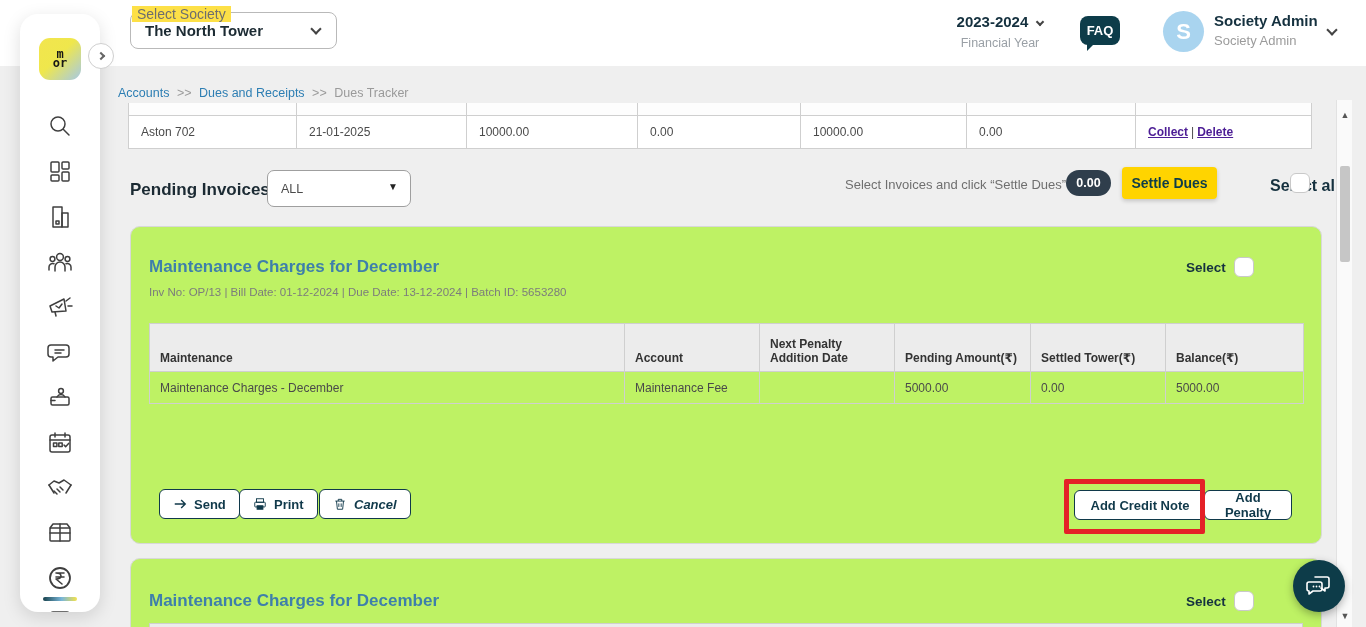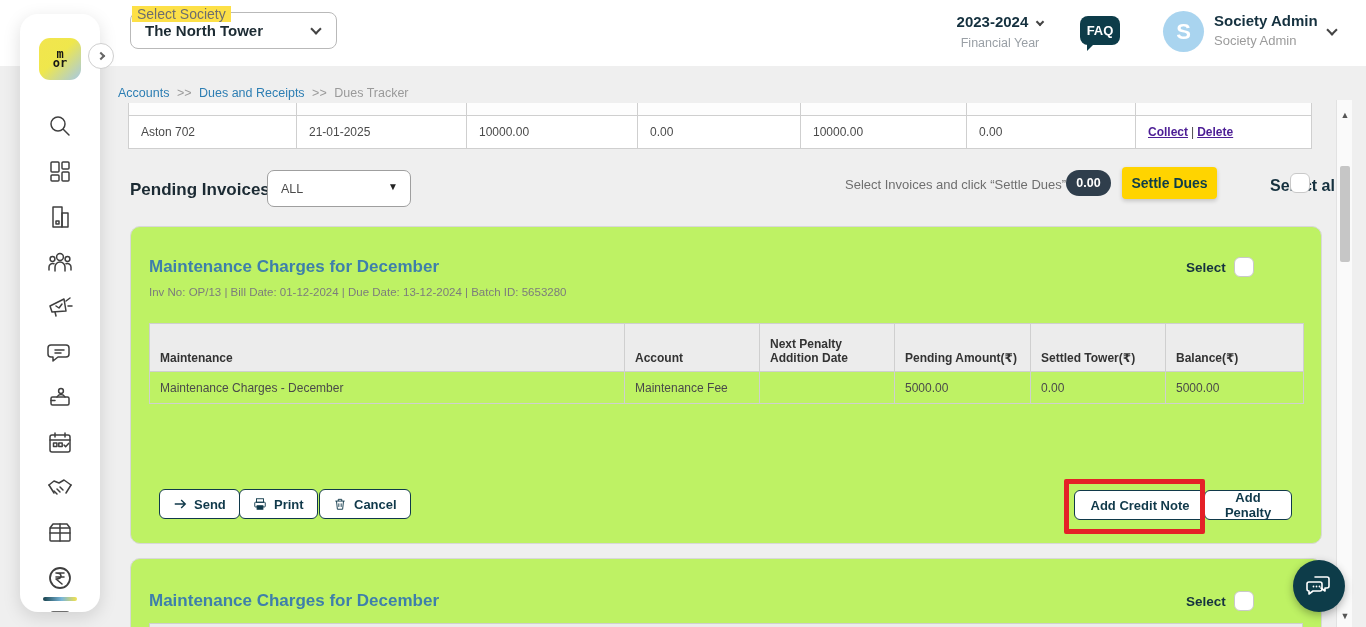--- a/index.html
+++ b/index.html
@@ -284,21 +284,21 @@
     <span>Send</span>
   </button>
   <button class="btn-outline" style="left:108px; top:262px;">
     <svg viewBox="0 0 24 24">
         <rect x="6" y="3" width="12" height="6"></rect>
         <rect x="3" y="9" width="18" height="8" rx="1"></rect>
         <rect x="7" y="15" width="10" height="6" fill="#10394a"></rect>
       </svg>
     <span>Print</span>
   </button>
-  <button class="btn-outline" style="left:188px; top:262px;">
+  <button class="btn-outline" style="left:188px; top:262px;font-style:italic;">
     <svg viewBox="0 0 24 24">
         <path d="M4 7 H20 M9 7 V4 H15 V7 M6 7 L7.5 21 H16.5 L18 7 M10 11 V17 M14 11 V17"></path>
       </svg>
     <span>Cancel</span>
   </button>
 
   <div class="red-annotation"></div>
   <button class="btn-outline" style="left:943px; top:263px; width:132px;">
     <span>Add Credit Note</span>
   </button>

